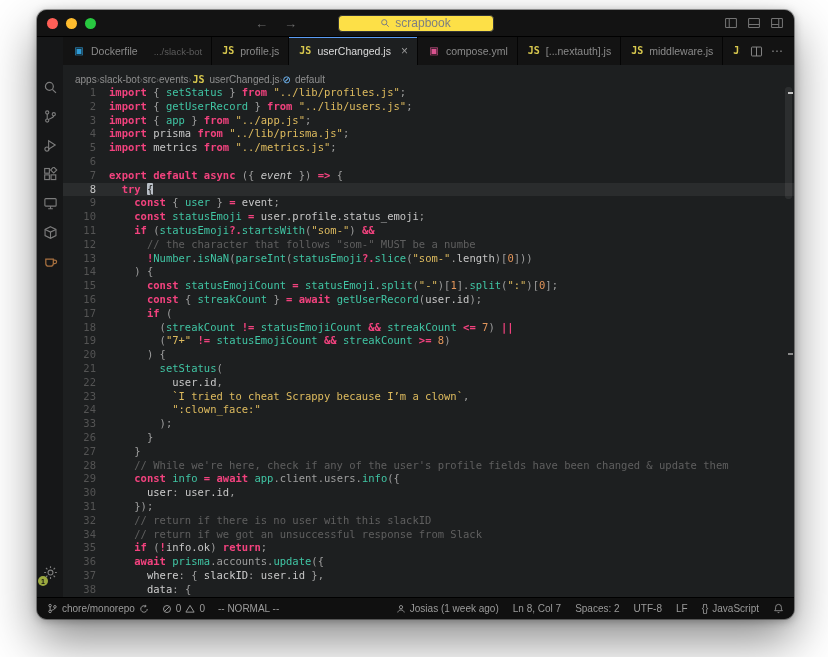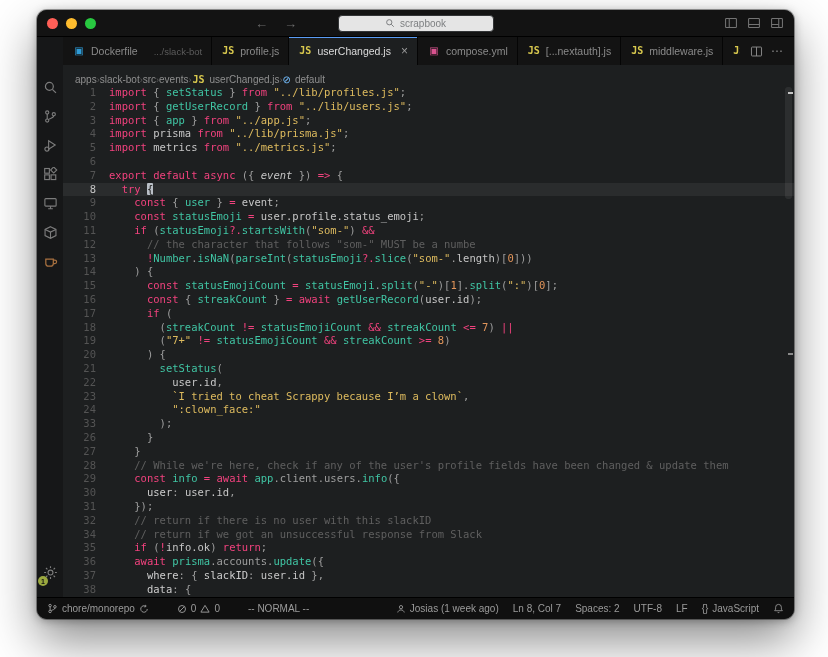--- a/index.html
+++ b/index.html
@@ -11,21 +11,21 @@
     display:flex;flex-direction:column;}
   
   .titlebar{height:27px;background:#131313;display:flex;align-items:center;
     padding:0 10px;position:relative;flex:0 0 auto;border-bottom:1px solid #000;}
   .traffic{display:flex;gap:8px;align-items:center}
   .tl{width:11px;height:11px;border-radius:50%;display:inline-block}
   .tl.red{background:#ff5f57}.tl.yellow{background:#febc2e}.tl.green{background:#28c840}
   .nav{position:absolute;left:218px;display:flex;gap:16px;color:#6c6c6c;font-size:13px;line-height:1}
   .navbtn{cursor:default}
   .search-pill{position:absolute;left:50%;transform:translateX(-50%);width:156px;height:17px;
-    background:#e5e5e5;border:1px solid #323436;border-radius:4px;color:#7d7f81;font-size:10px;
+    background:#fde047;border:1px solid #323436;border-radius:4px;color:#7d7f81;font-size:12px;
     display:flex;align-items:center;justify-content:center;gap:5px}
   .title-actions{margin-left:auto;display:flex;gap:9px;color:#737373;align-items:center}
   
   .mainrow{flex:1;display:flex;min-height:0}
   .activitybar{width:26px;background:#161718;display:flex;flex-direction:column;align-items:center;
     padding-top:36px;flex:0 0 auto}
   .ab-icon{height:29px;width:100%;display:flex;align-items:center;justify-content:center;color:#7c7c7c}
   .ab-icon.coffee{color:#aa7240}
   .ab-spacer{flex:1}
   .gearwrap{position:relative;margin-bottom:10px}
@@ -55,39 +55,39 @@
   .bc-sym{display:flex;align-items:center;gap:4px}
   .sym-icon{color:#75beff;font-size:10px;line-height:1}
   
   .editor{flex:1;position:relative;overflow:hidden;background:#1d1f20;
     font-family:"DejaVu Sans Mono",monospace;font-size:10.5px;line-height:13.8px;padding-top:1px}
   .code-line{display:flex;height:13.8px;white-space:pre}
   .code-line.active{background:#2a2c2d}
   .line-num{width:46px;padding-right:13px;text-align:right;color:#545454;flex:0 0 auto}
   .code-line.active .line-num{color:#c4c4c4}
   .line-content{white-space:pre}
-  .tk-k{color:#f2427e;font-weight:normal}
+  .tk-k{color:#f2427e;font-weight:bold}
   .tk-d{color:#40c5a4}
   .tk-f{color:#40c5a4}
   .tk-s{color:#debb5e}
   .tk-c{color:#5f5f5f}
   .tk-w{color:#c6c6c6}
   .tk-p{color:#9e9e9e}
   .tk-n{color:#e2955a}
   .tk-i{color:#c6c6c6;font-style:italic}
   .tk-pr{color:#cdcdcd}
   .tk-cur{background:#b9bfc6;color:#1a1a1a;border-radius:1px}
   .ruler{position:absolute;right:0;top:0;bottom:0;width:12px}
   .thumb{position:absolute;right:2px;top:2px;width:7px;height:112px;background:rgba(255,255,255,.07);border-radius:3px}
   .mark{position:absolute;right:1px;width:5px;height:2px;background:#9a9a9a}
   .mark.m1{top:7px;background:#c4c4c4}
   .mark.m2{top:268px;background:#8a8a8a}
   
   .statusbar{height:22px;background:#101010;border-top:1px solid #000;display:flex;align-items:center;
-    padding:0 10px;gap:28px;font-size:10px;color:#9b9b9b;flex:0 0 auto}
+    padding:0 10px;gap:13px;font-size:10px;color:#9b9b9b;flex:0 0 auto}
   .sb-item{display:flex;align-items:center;gap:4px;white-space:nowrap}
   .sb-item .pi{display:flex;align-items:center}
   .sb-right{margin-left:auto;display:flex;align-items:center;gap:14px}
   svg{display:block}
 </style>
 </head>
 <body>
 
 <div class="window">
 

